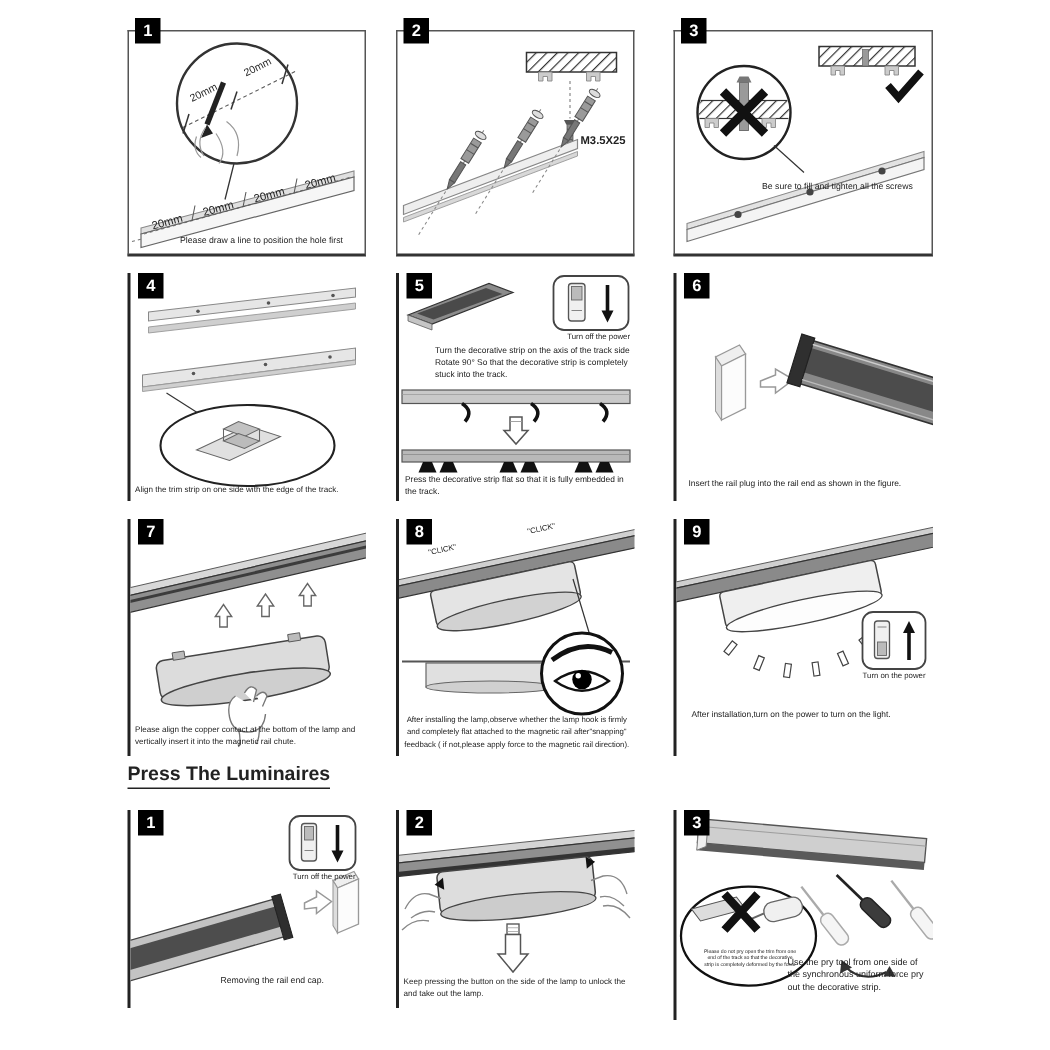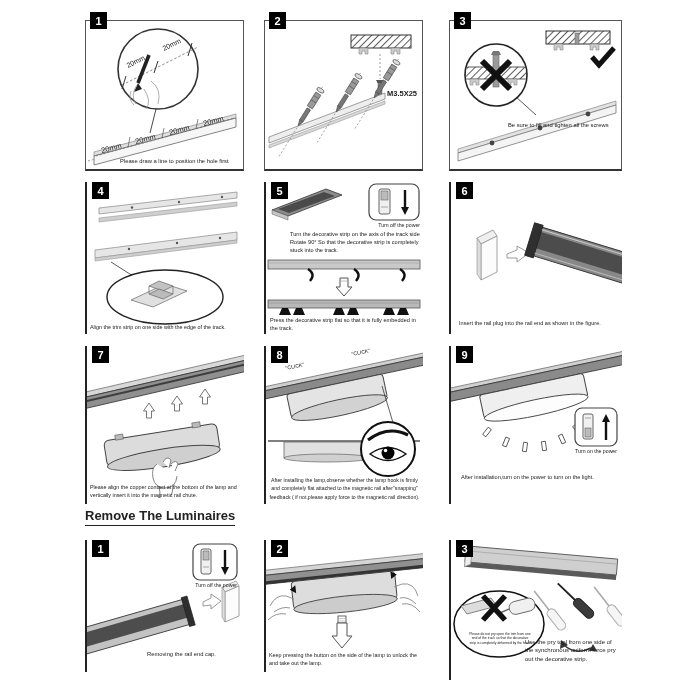--- a/index.html
+++ b/index.html
@@ -349,21 +349,21 @@
           <line x1="134" y1="72" x2="140" y2="72" stroke="#777" stroke-width="0.6"></line>
           <line x1="155" y1="94" x2="155" y2="74" stroke="#111" stroke-width="2.4"></line>
           <polygon points="151,76 159,76 155,68" fill="#111"></polygon>
         </g>
       </svg>
       <div class="lbl" style="top:102px;left:102px;width:64px;text-align:right;">Turn on the power</div>
       <div class="cap nw" style="left:10px;top:128px;font-size:5.6px;">After installation,turn on the power to turn on the light.</div>
     </div>
   </div>
 
-  <div id="sec-title">Remove The Luminaires</div>
+  <div id="sec-title">Press The Luminaires</div>
 
   <div class="row" style="top:540px;">
 
     <div class="panel p-left w1" style="height:132px;">
       <div class="num">1</div>
       <svg class="art" viewBox="0 0 157 132">
         <g>
           <rect x="106" y="4" width="44" height="36" rx="7" fill="#fff" stroke="#444" stroke-width="1.2"></rect>
           <rect x="114" y="9" width="10" height="25" rx="2" fill="#f0f0f0" stroke="#555" stroke-width="0.9"></rect>
           <rect x="116" y="11" width="6" height="9" fill="#bbb" stroke="#666" stroke-width="0.6"></rect>

